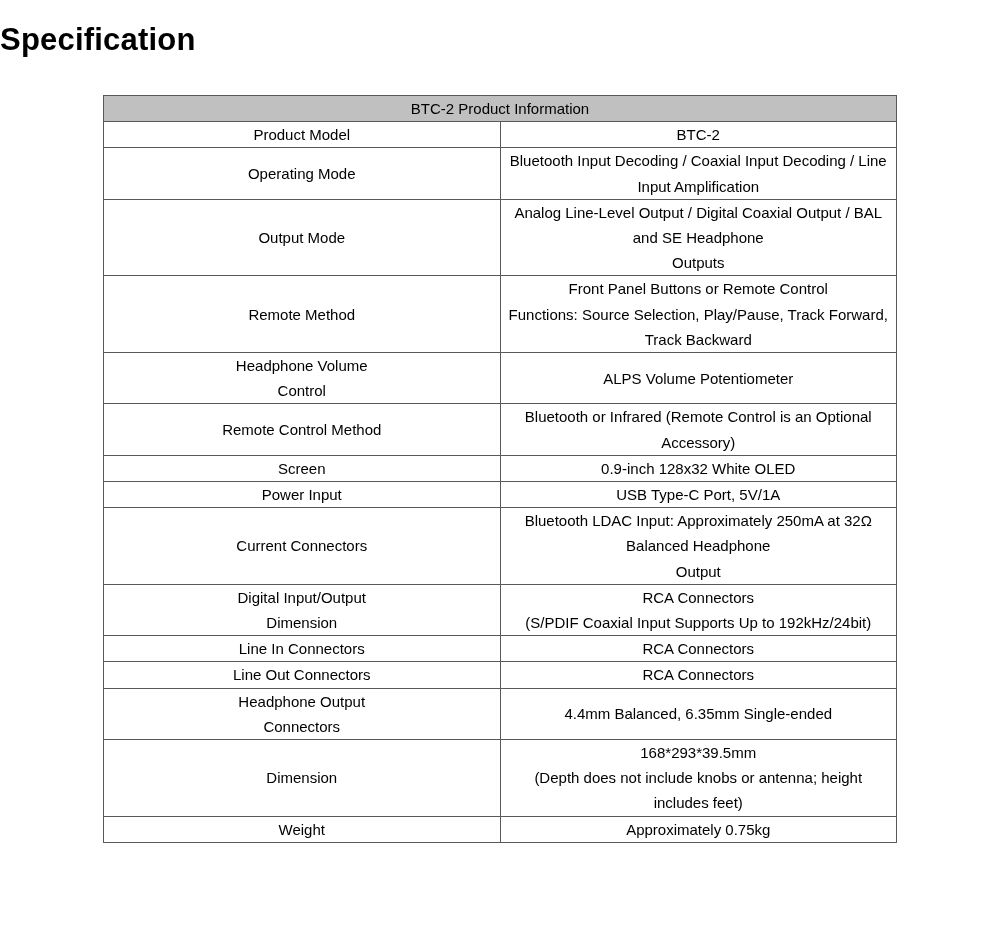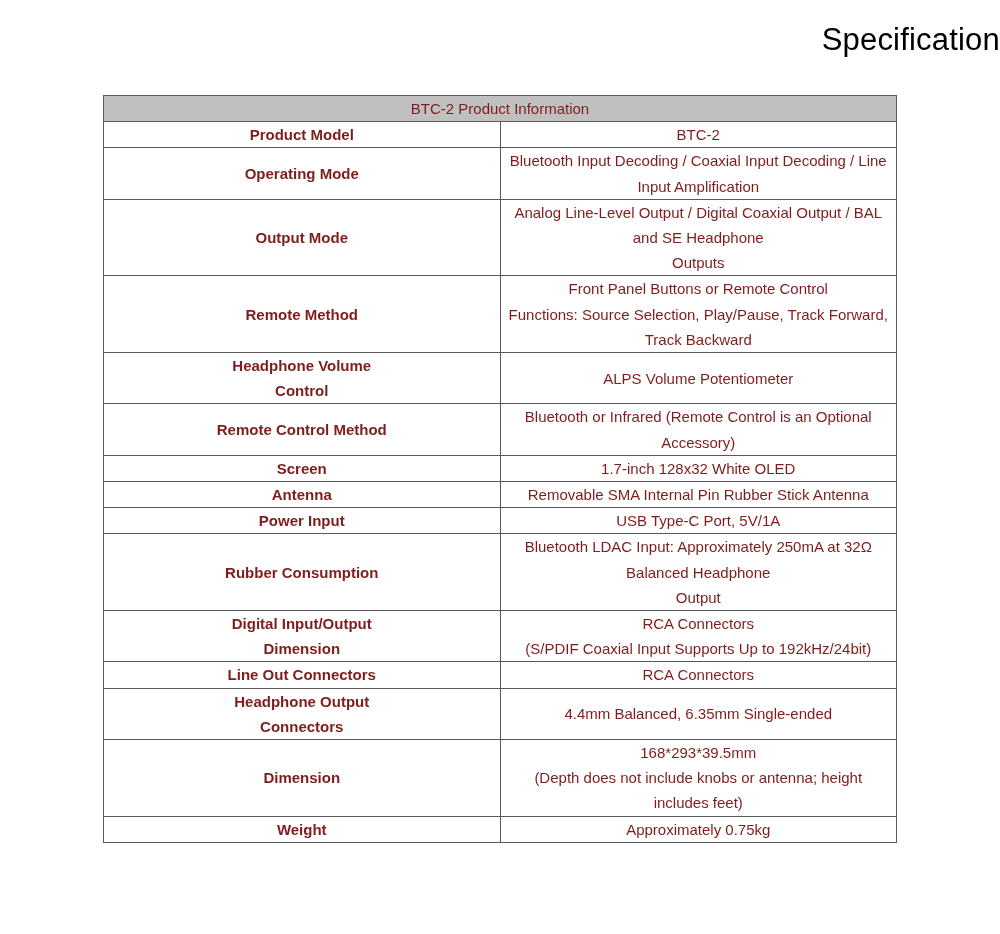--- a/index.html
+++ b/index.html
@@ -10,51 +10,50 @@
     color: #000000;
   }
   .page {
     width: 1000px;
     height: 934px;
     background: #ffffff;
     overflow: hidden;
   }
   .page-title {
     margin-top: 21px;
-    text-align: right;
+    text-align: left;
     font-size: 31px;
     line-height: 37px;
-    font-weight: normal;
+    font-weight: bold;
     letter-spacing: 0.2px;
     color: #000000;
   }
   table.spec-table {
     border-collapse: collapse;
     table-layout: fixed;
     width: 794px;
     margin: 37px auto 0 auto;
   }
   table.spec-table td {
     border: 1.5px solid #595959;
     font-size: 15px;
     line-height: 25.2px;
     text-align: center;
     vertical-align: middle;
     padding: 0 8px;
     white-space: pre-line;
-    color: #7f1d1d;
+    color: #000000;
     overflow: hidden;
   }
   td.section-header {
     background: #c0c0c0;
     height: 24px;
   }
   td.label-cell {
     width: 198px; 
-    font-weight: bold;
   }
   td.value-cell {
   }
 </style>
 </head>
 <body>
 
 <div class="page">
   <div class="page-title">Specification</div>
 
@@ -85,40 +84,40 @@
           <td class="label-cell">Headphone Volume
 Control</td>
           <td class="value-cell">ALPS Volume Potentiometer</td>
         </tr>
         <tr>
           <td class="label-cell">Remote Control Method</td>
           <td class="value-cell">Bluetooth or Infrared (Remote Control is an Optional Accessory)</td>
         </tr>
         <tr>
           <td class="label-cell">Screen</td>
-          <td class="value-cell">1.7-inch 128x32 White OLED</td>
-        </tr>
-        <tr>
-          <td class="label-cell">Antenna</td>
-          <td class="value-cell">Removable SMA Internal Pin Rubber Stick Antenna</td>
+          <td class="value-cell">0.9-inch 128x32 White OLED</td>
         </tr>
         <tr>
           <td class="label-cell">Power Input</td>
           <td class="value-cell">USB Type-C Port, 5V/1A</td>
         </tr>
         <tr>
-          <td class="label-cell">Rubber Consumption</td>
+          <td class="label-cell">Current Connectors</td>
           <td class="value-cell">Bluetooth LDAC Input: Approximately 250mA at 32Ω Balanced Headphone
 Output</td>
         </tr>
         <tr>
           <td class="label-cell">Digital Input/Output
 Dimension</td>
           <td class="value-cell">RCA Connectors
 (S/PDIF Coaxial Input Supports Up to 192kHz/24bit)</td>
+        </tr>
+        <tr>
+          <td class="label-cell">Line In Connectors</td>
+          <td class="value-cell">RCA Connectors</td>
         </tr>
         <tr>
           <td class="label-cell">Line Out Connectors</td>
           <td class="value-cell">RCA Connectors</td>
         </tr>
         <tr>
           <td class="label-cell">Headphone Output
 Connectors</td>
           <td class="value-cell">4.4mm Balanced, 6.35mm Single-ended</td>
         </tr>

